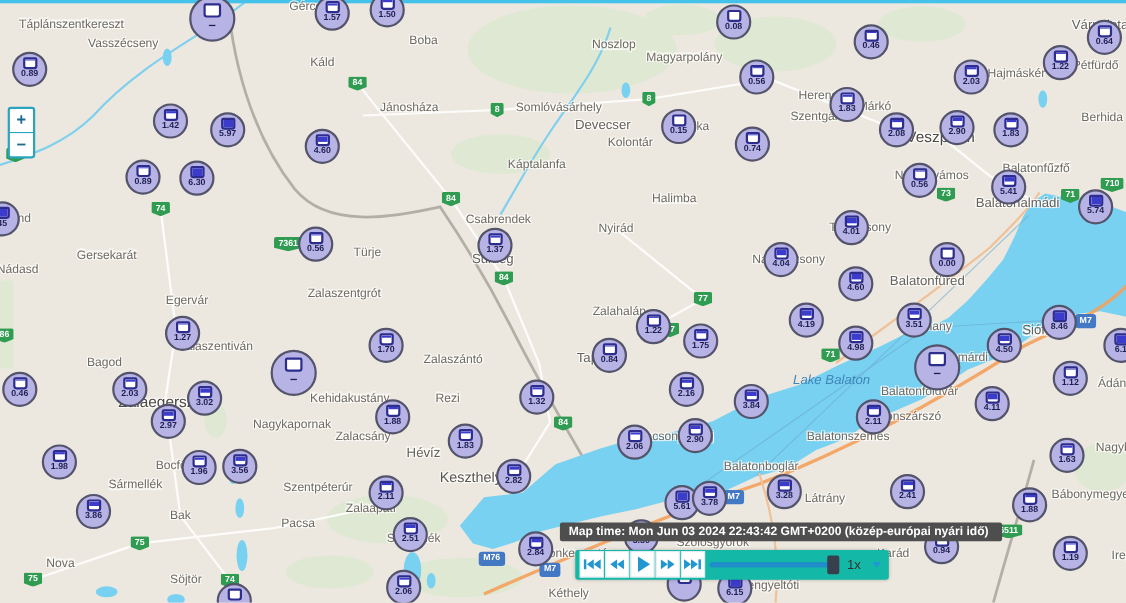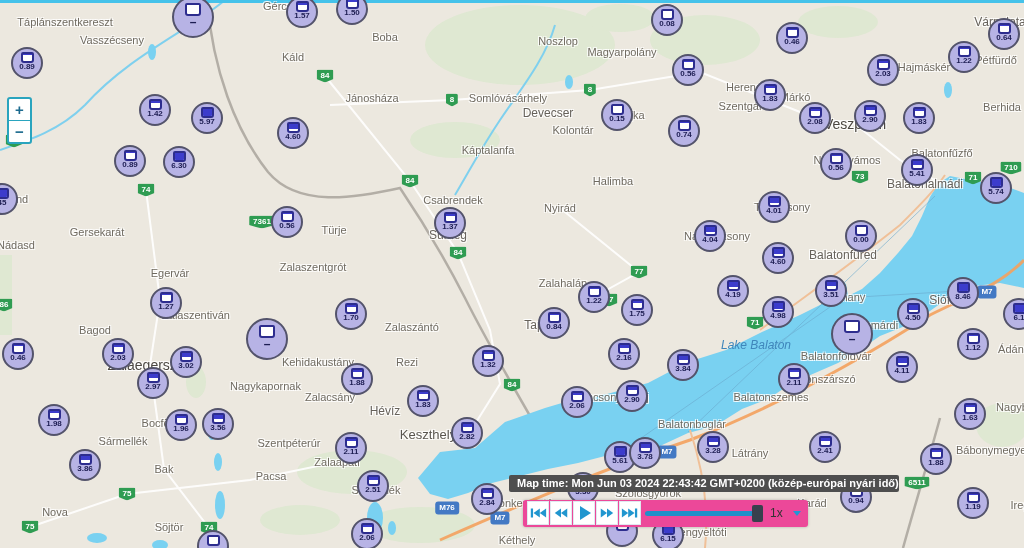--- a/index.html
+++ b/index.html
@@ -40,24 +40,24 @@
 
   
   #zoomctl{position:absolute;left:7px;top:97px;width:25px;z-index:30;background:#fff;
            border:2px solid #2aa4be;border-radius:3px;box-sizing:border-box;}
   #zoomctl .zbtn{height:21px;text-align:center;font-size:15px;font-weight:bold;color:#1d6b8f;
            line-height:21px;cursor:pointer;}
   #zoomctl .zbtn+ .zbtn{border-top:1px solid #2aa4be;}
 
   
   #maptip{position:absolute;left:509px;top:475px;z-index:40;background:var(--tooltip-bg);color:#fff;
-          font-size:11px;font-weight:bold;padding:2px 0 3px 8px;border-radius:2px;white-space:nowrap;}
+          font-size:11px;font-weight:bold;padding:2px 12px 3px 8px;border-radius:2px;white-space:nowrap;}
 
   
-  #playbar{position:absolute;left:523px;top:500px;width:285px;height:27px;z-index:39;background:#ec4899;
+  #playbar{position:absolute;left:523px;top:500px;width:285px;height:27px;z-index:39;background:#14b8a6;
            border-radius:3px;box-shadow:0 0 3px rgba(0,0,0,.25);}
   .pbtn{position:absolute;top:1px;width:22px;height:24px;background:#fff;border:1px solid #e0e9f0;
         box-sizing:border-box;display:flex;align-items:center;justify-content:center;cursor:pointer;}
   .pbtn svg{display:block;}
   #slider-track{position:absolute;left:122px;top:11px;width:118px;height:5px;border-radius:3px;
         background:var(--control-blue);cursor:pointer;}
   #slider-handle{position:absolute;left:229px;top:5px;width:11px;height:17px;border-radius:2px;
         background:#39404d;cursor:grab;}
   #speed{position:absolute;left:247px;top:6px;font-size:12px;color:#333;}
   #speed-chevron{position:absolute;left:270px;top:11px;width:0;height:0;cursor:pointer;

